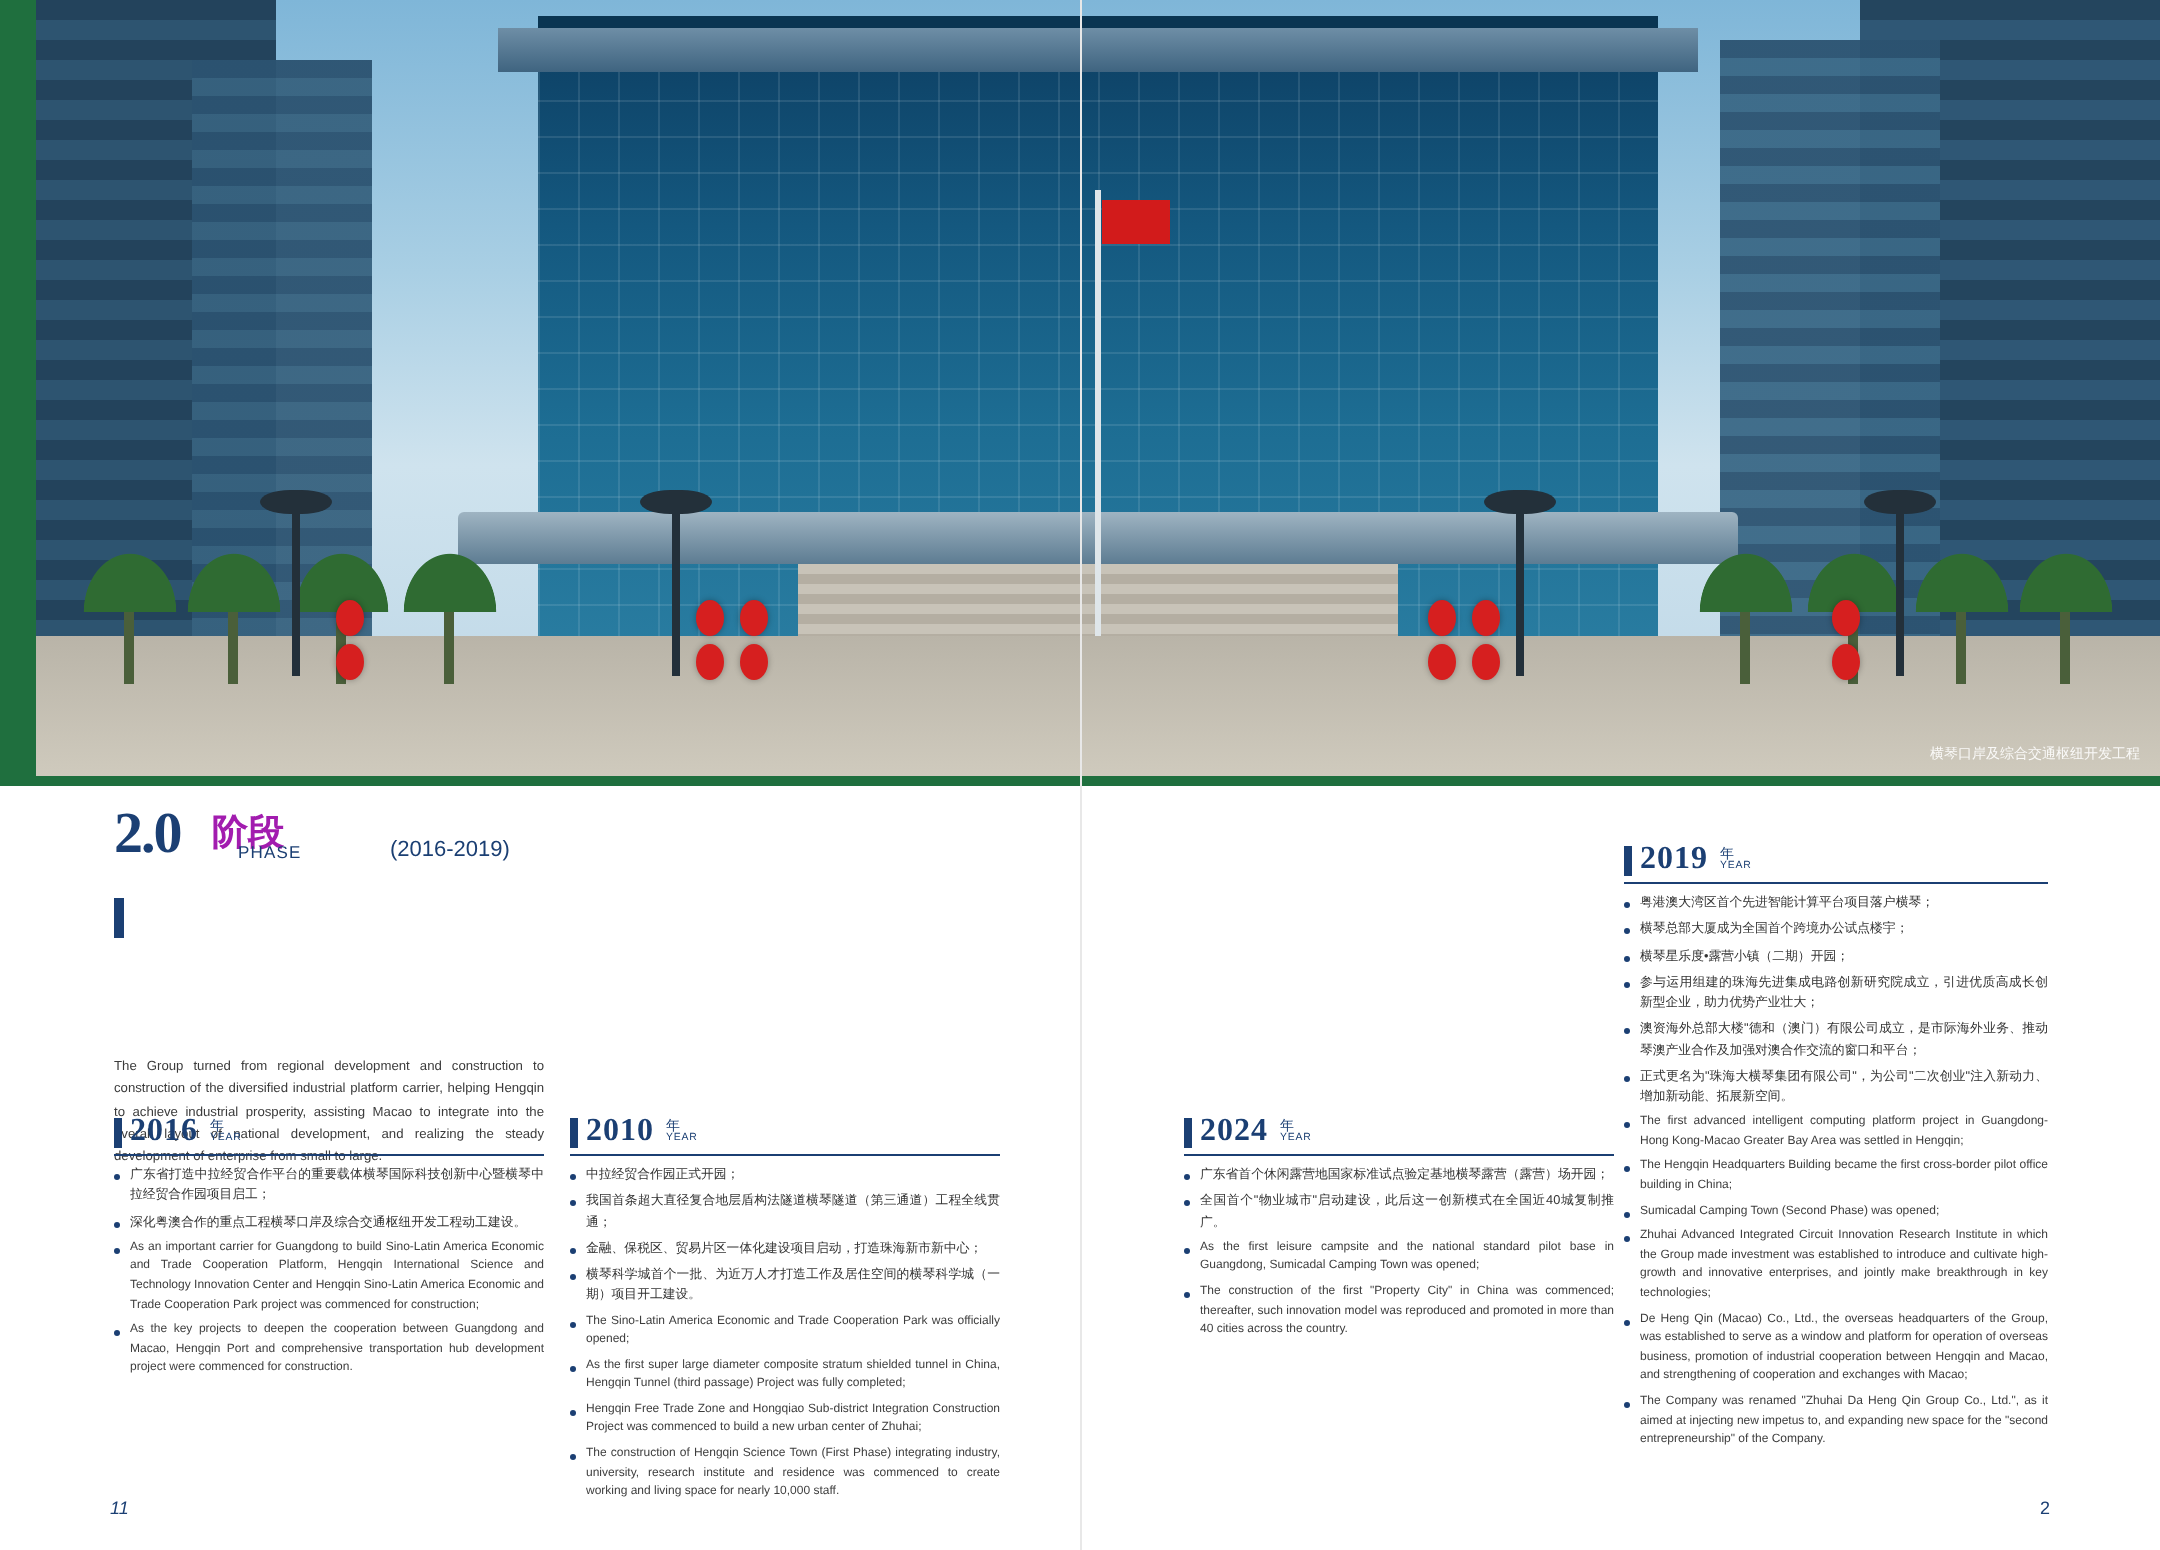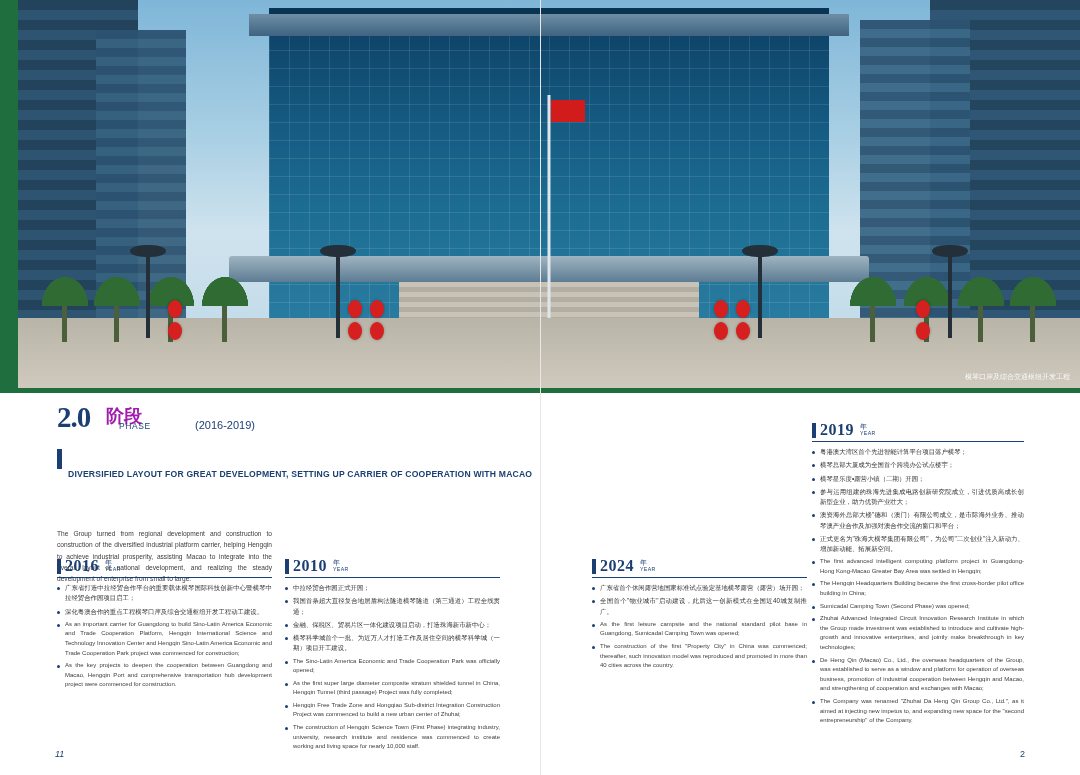--- a/index.html
+++ b/index.html
@@ -260,21 +260,20 @@
   <div class="green-rule"></div>
 
   <div class="content">
 
     <div class="phase-num">2.0</div>
     <div class="phase-cn">阶段</div>
     <div class="phase-en">PHASE</div>
     <div class="phase-years">(2016-2019)</div>
 
     <div class="title-bar"></div>
-    <div class="title-en">DIVERSIFIED LAYOUT FOR GREAT DEVELOPMENT, SETTING UP CARRIER OF COOPERATION WITH MACAO</div>
 
     <div class="intro-en">The Group turned from regional development and construction to construction of the diversified industrial platform carrier, helping Hengqin to achieve industrial prosperity, assisting Macao to integrate into the overall layout of national development, and realizing the steady development of enterprise from small to large.</div>
 
     <div class="yearblock" style="left:57px;top:164px;width:215px;">
       <div class="ybar"></div>
       <div class="ynum">2016</div>
       <div class="ycn" style="left:48px;">年</div>
       <div class="yen" style="left:48px;">YEAR</div>
       <div class="yrule" style="width:215px;"></div>
       <ul class="items" style="top:26px;width:215px;">

